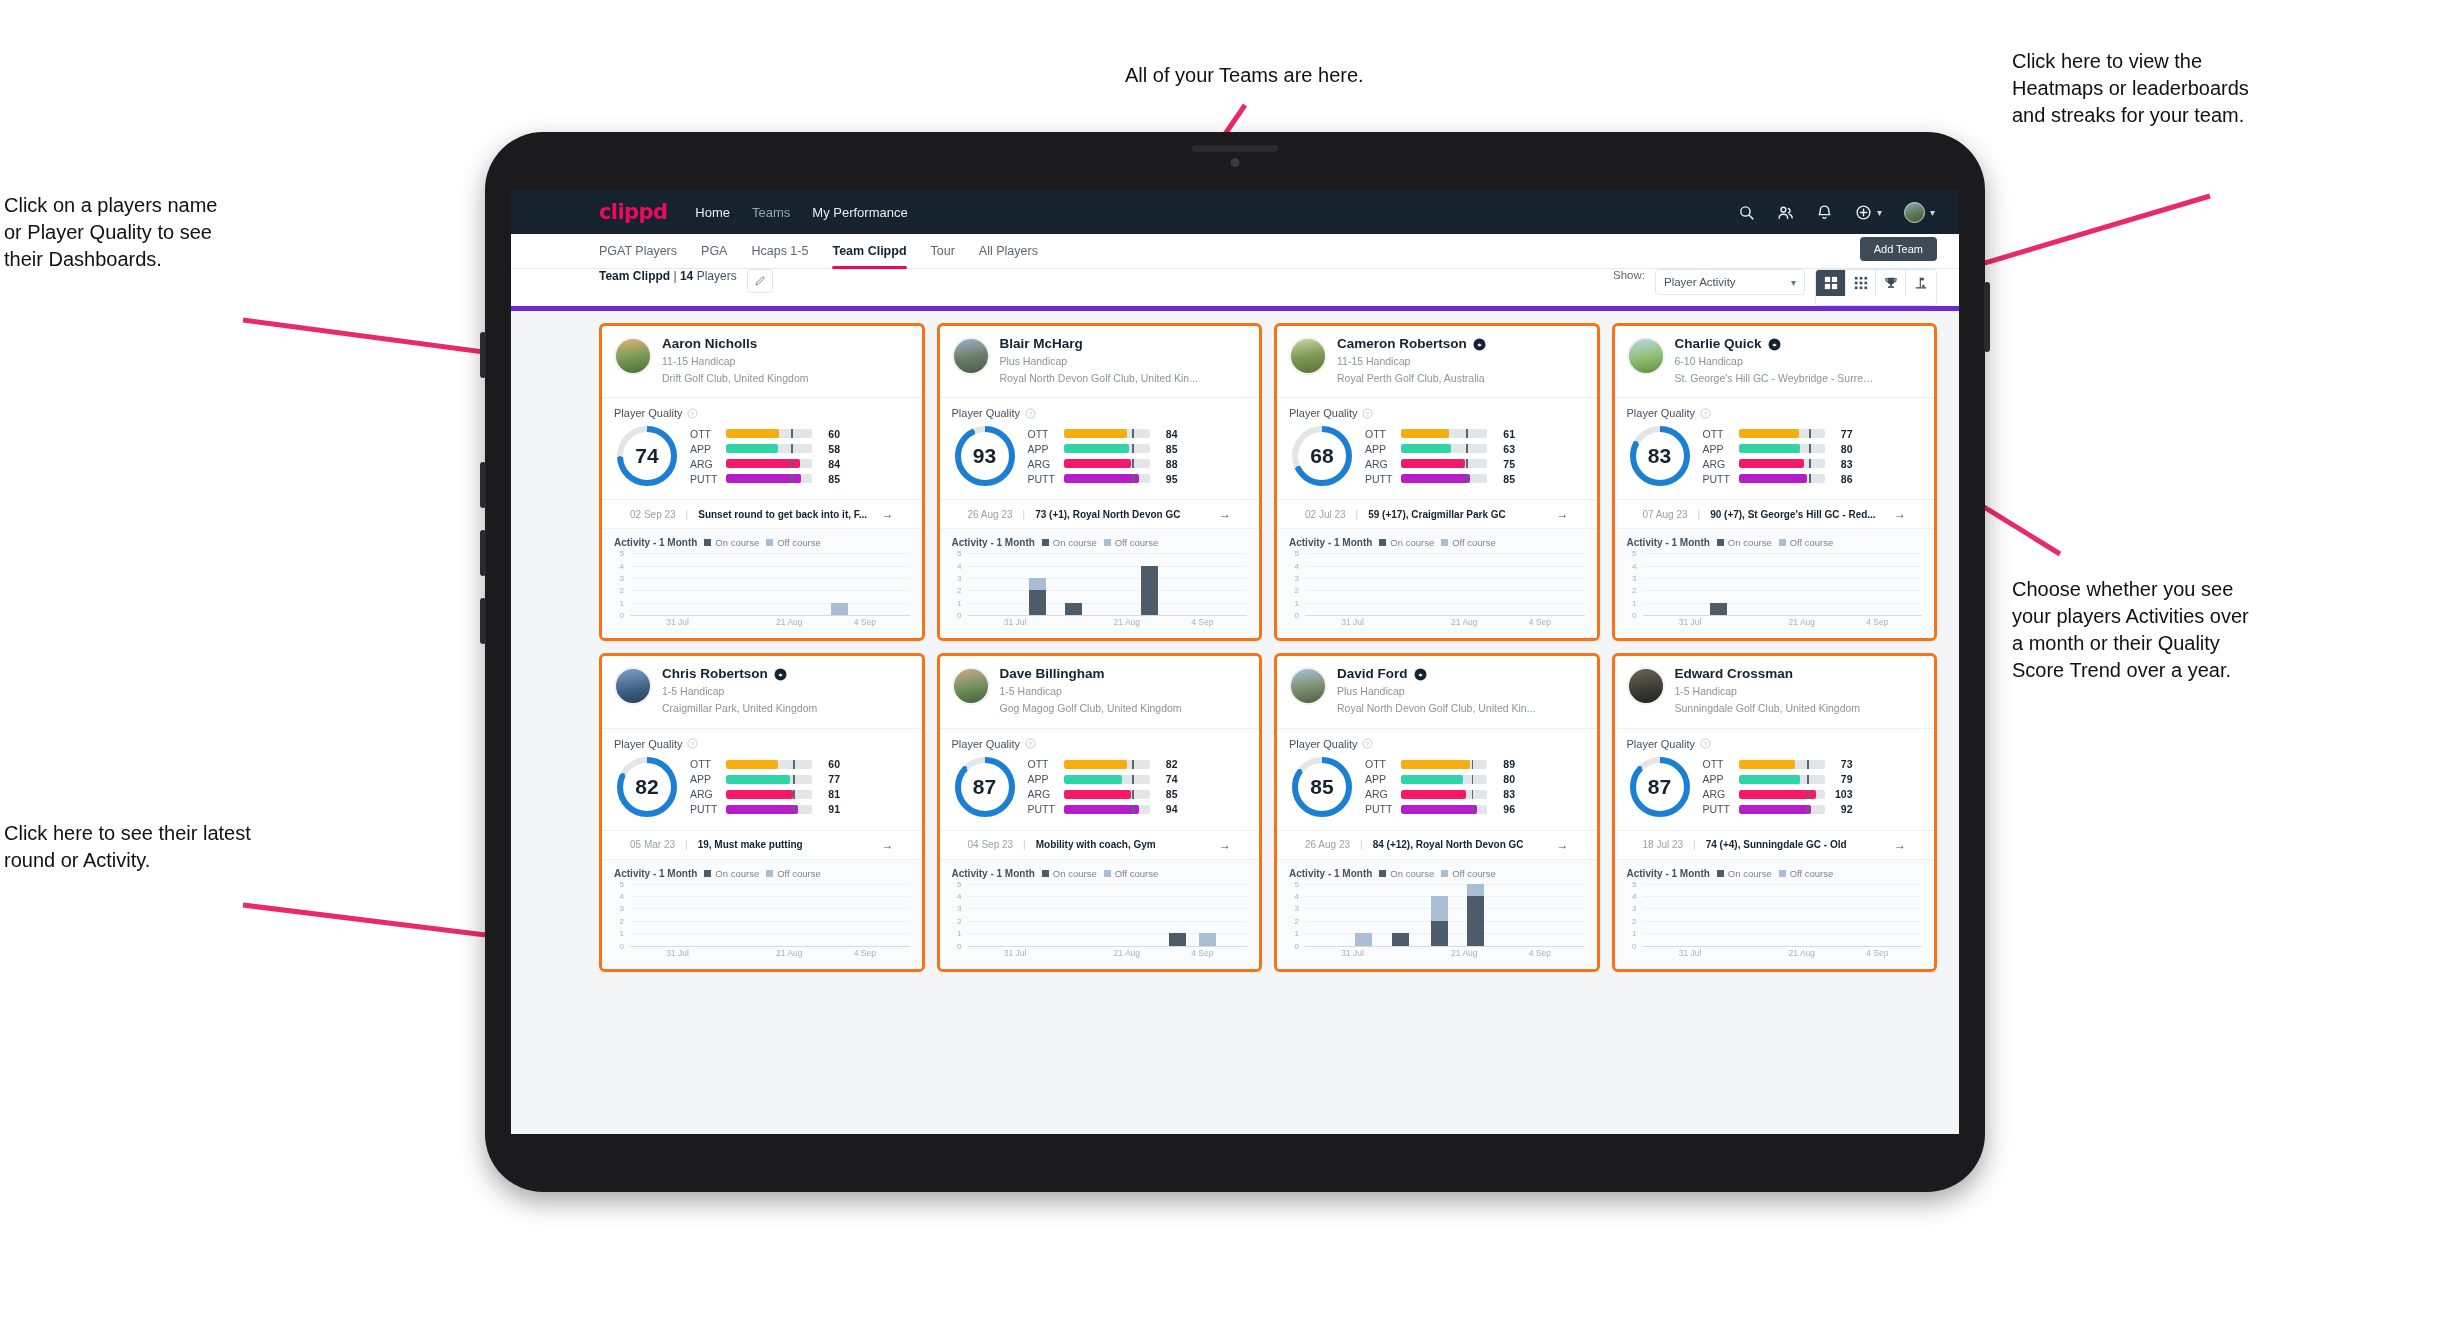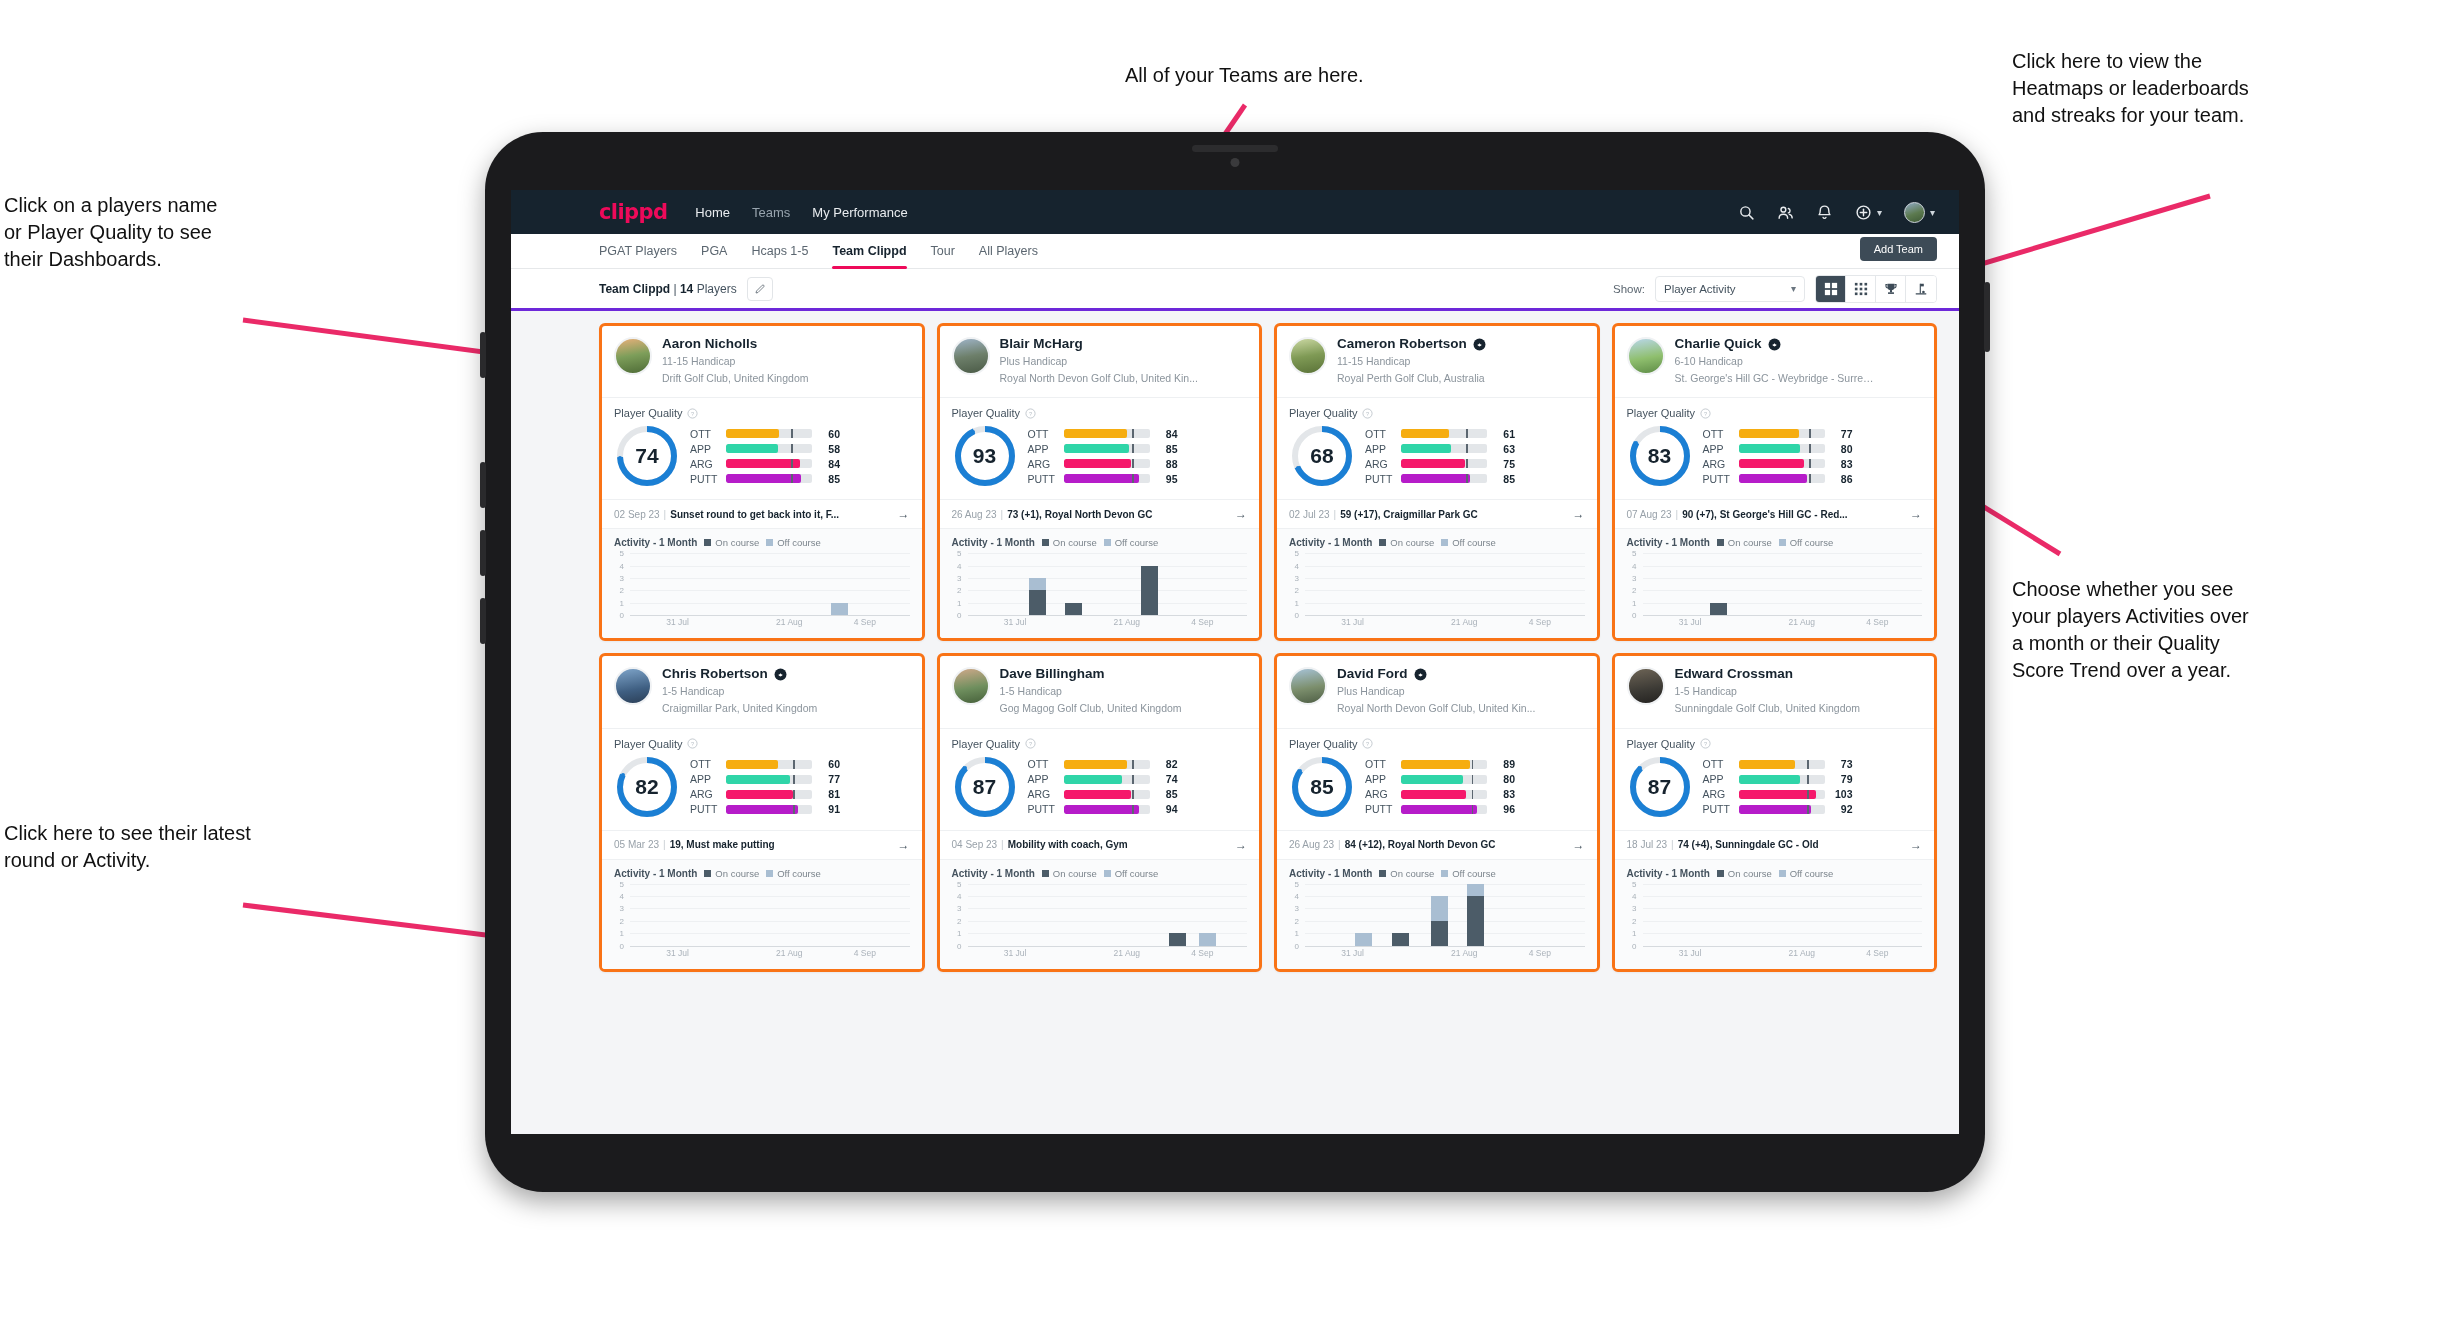--- a/index.html
+++ b/index.html
@@ -100,23 +100,23 @@
   .add-team-btn {
     position: absolute; right: 22px; top: 3px;
     background: #3d4b57; color: #ffffff;
     font-size: 11px; padding: 6px 14px; border-radius: 4px;
     cursor: pointer; white-space: nowrap;
   }
 
   
   .toolbar {
     height: 42px; background: #ffffff;
-    display: flex; align-items: center;
+    display: flex; 
     padding: 0 22px 0 88px; gap: 10px;
-    border-bottom: 3px solid #6d28d9;
+    border-bottom: 5px solid #6d28d9;
   }
   .team-label { font-size: 12px; color: #44525e; white-space: nowrap; }
   .team-label b { color: #16232e; }
   .pencil-btn {
     width: 26px; height: 24px; border: 1px solid #e2e5e8; border-radius: 4px;
     display: flex; align-items: center; justify-content: center; cursor: pointer;
   }
   .pencil-btn svg { width: 12px; height: 12px; stroke: #5b6670; fill: none; stroke-width: 1.6; }
   .search-box {
     flex: 1; height: 26px; background: #ffffff; border: 1px solid #e4e7ea;
@@ -196,22 +196,22 @@
   .m-name { font-size: 10.5px; color: #44525e; width: 30px; }
   .m-bar {
     flex: 1; height: 9px; background: #e3e6e9; border-radius: 2px;
     position: relative; overflow: hidden; max-width: 86px;
   }
   .m-fill { position: absolute; left: 0; top: 0; bottom: 0; border-radius: 2px; }
   .m-tick { position: absolute; top: 0; bottom: 0; width: 1.5px; background: #5b6670; }
   .m-val { font-size: 10.5px; font-weight: bold; color: #16232e; width: 22px; text-align: right; }
 
   .round-row {
-    border-top: 1px solid #eef0f2; padding: 7px 12px;
-    display: flex; align-items: center; gap: 4px; font-size: 10px; cursor: pointer;
+    border-top: 1px solid #eef0f2; padding: 7px 28px;
+    display: flex; align-items: center; gap: 10px; font-size: 10px; cursor: pointer;
   }
   .round-date { color: #98a1a9; white-space: nowrap; }
   .round-sep { color: #c8cdd2; }
   .round-txt {
     color: #16232e; font-weight: bold; overflow: hidden;
     text-overflow: ellipsis; white-space: nowrap; flex: 1;
   }
   .round-arrow { color: #44525e; font-size: 12px; }
 
   .chart-wrap { border-top: 1px solid #eef0f2; background: #fafbfc; padding: 8px 12px 9px; }

